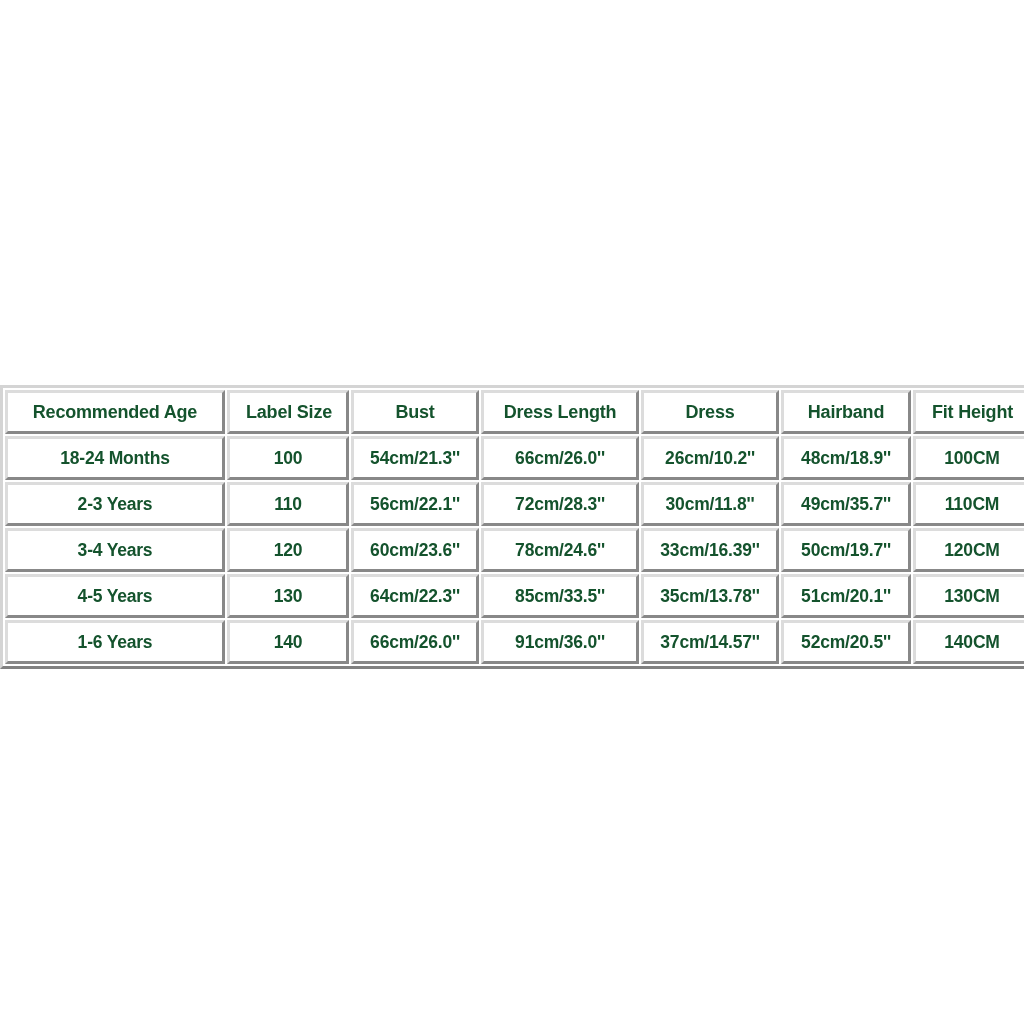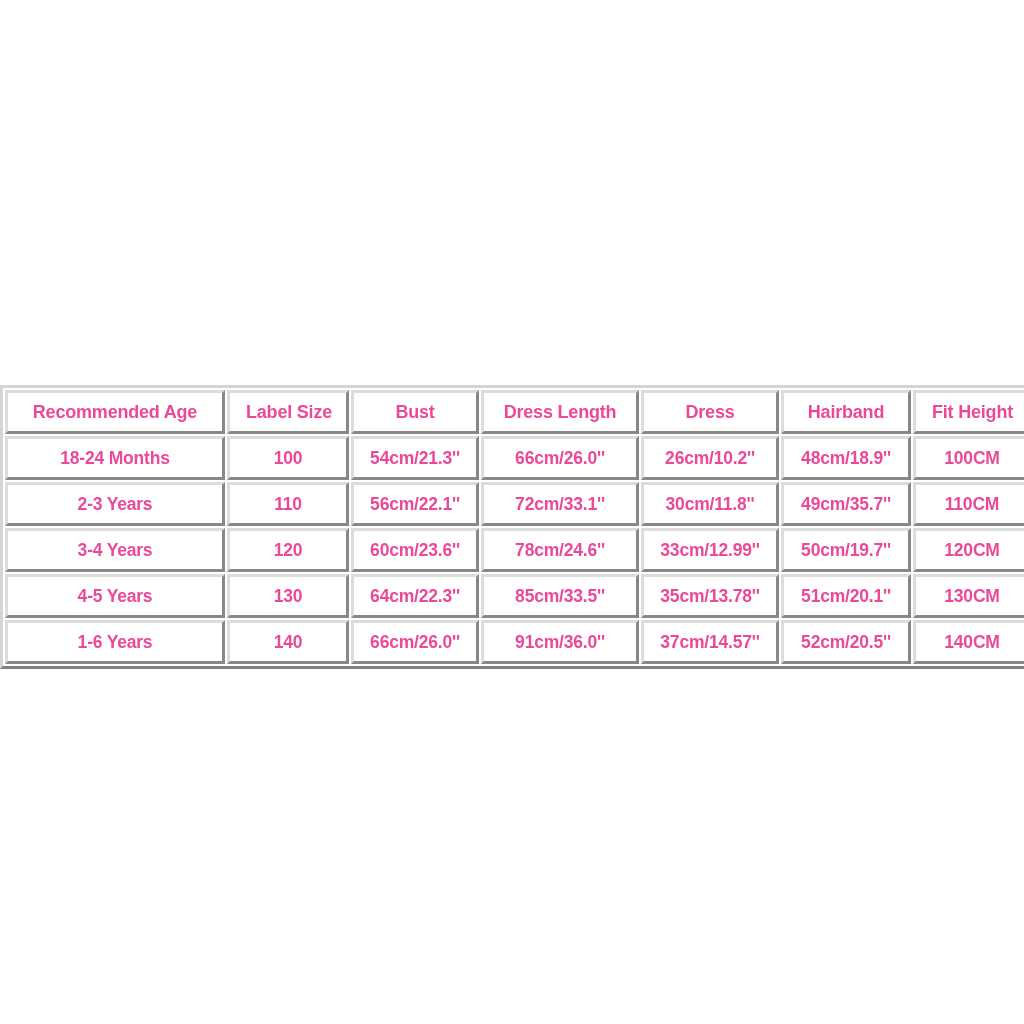--- a/index.html
+++ b/index.html
@@ -33,21 +33,21 @@
     border-spacing: 2px;
     border: 3px outset #d4d4d4;
     background: #ffffff;
     table-layout: fixed;
   }
 
   table.size-chart td,
   table.size-chart th {
     border: 3px outset #dcdcdc;
     background: #ffffff;
-    color: #ec4899;
+    color: #14532d;
     font-weight: bold;
     text-align: center;
     vertical-align: middle;
     height: 34px;
     padding: 2px 16px;
     font-size: 17.5px;
     letter-spacing: -0.2px;
     white-space: nowrap;
     overflow: hidden;
   }
@@ -101,31 +101,31 @@
           <td>54cm/21.3''</td>
           <td>66cm/26.0''</td>
           <td>26cm/10.2''</td>
           <td>48cm/18.9''</td>
           <td>100CM</td>
         </tr>
         <tr>
           <td>2-3 Years</td>
           <td>110</td>
           <td>56cm/22.1''</td>
-          <td>72cm/33.1''</td>
+          <td>72cm/28.3''</td>
           <td>30cm/11.8''</td>
           <td>49cm/35.7''</td>
           <td>110CM</td>
         </tr>
         <tr>
           <td>3-4 Years</td>
           <td>120</td>
           <td>60cm/23.6''</td>
           <td>78cm/24.6''</td>
-          <td>33cm/12.99''</td>
+          <td>33cm/16.39''</td>
           <td>50cm/19.7''</td>
           <td>120CM</td>
         </tr>
         <tr>
           <td>4-5 Years</td>
           <td>130</td>
           <td>64cm/22.3''</td>
           <td>85cm/33.5''</td>
           <td>35cm/13.78''</td>
           <td>51cm/20.1''</td>

